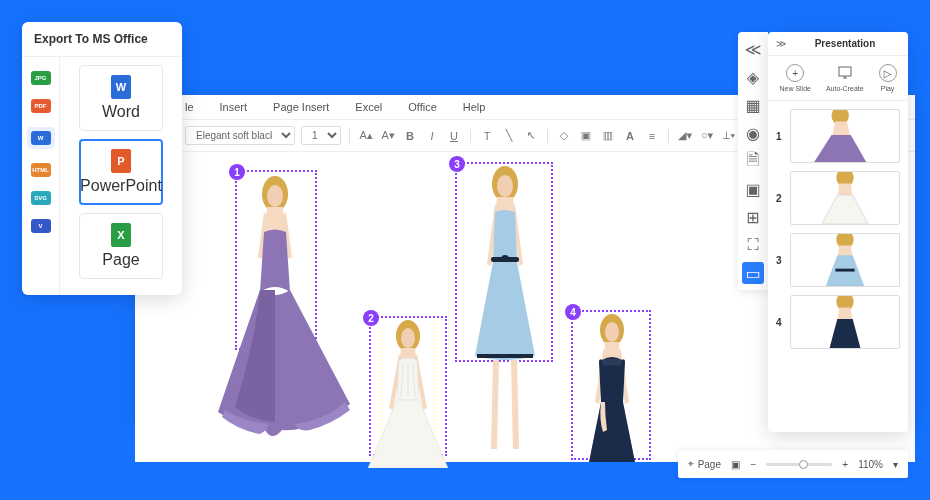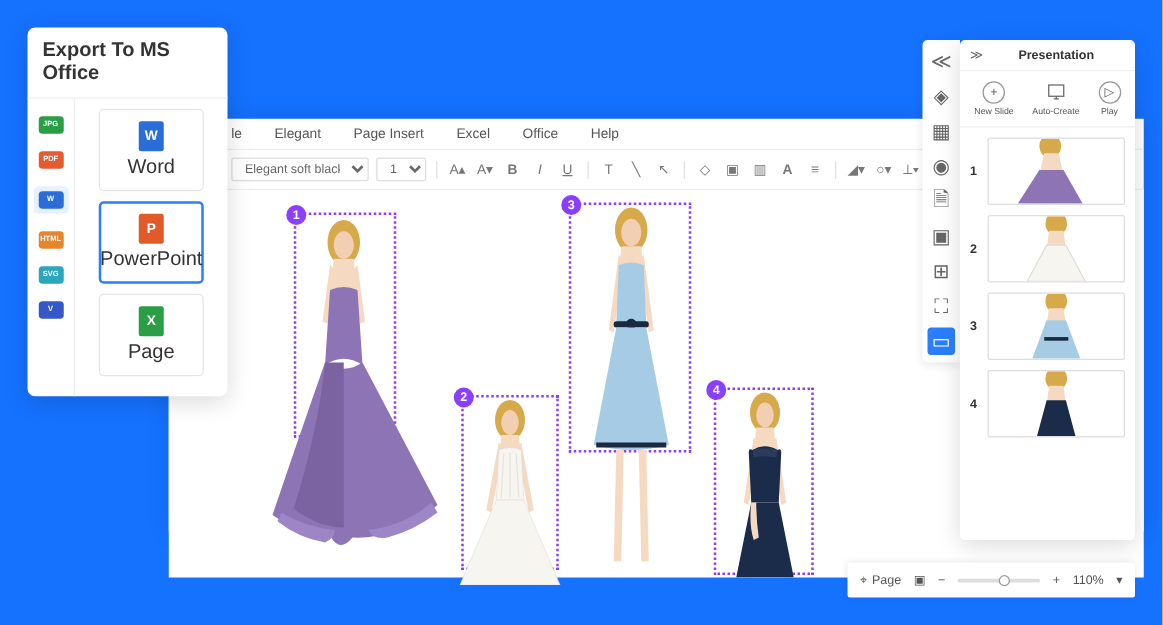--- a/index.html
+++ b/index.html
@@ -1,20 +1,20 @@
 <!DOCTYPE html>
 <html><head>
 <meta charset="utf-8">
 <style>
 *{margin:0;padding:0;box-sizing:border-box;font-family:-apple-system,BlinkMacSystemFont,"Segoe UI",Arial,sans-serif}
 body{background:#1572ff;width:930px;height:500px;overflow:hidden;position:relative}
 
 
 .export-panel{position:absolute;left:22px;top:22px;width:160px;background:#fff;border-radius:6px;box-shadow:0 4px 20px rgba(0,0,0,.15);z-index:10}
-.export-title{font-size:16px;font-weight:700;color:#333;padding:10px 12px;border-bottom:1px solid #eee}
+.export-title{font-size:12px;font-weight:700;color:#333;padding:10px 12px;border-bottom:1px solid #eee}
 .export-body{display:flex}
 .export-side{width:38px;display:flex;flex-direction:column;align-items:center;gap:14px;padding:14px 0;border-right:1px solid #eee}
 .export-side .fmt{width:20px;height:14px;border-radius:3px;font-size:6px;font-weight:700;color:#fff;display:flex;align-items:center;justify-content:center}
 .export-side .sel{background:#e6f0ff;border-radius:4px;padding:4px}
 .export-main{flex:1;display:flex;flex-direction:column;align-items:center;padding:8px}
 .export-card{width:84px;height:66px;border:1px solid #e5e5e5;border-radius:4px;margin-bottom:8px;display:flex;flex-direction:column;align-items:center;justify-content:center;gap:4px;cursor:pointer}
 .export-card.active{border:2px solid #2a7eff}
 .export-card .icon{width:20px;height:24px;border-radius:2px;display:flex;align-items:center;justify-content:center}
 .export-card .label{font-size:16px;color:#333}
 
@@ -91,21 +91,21 @@
         <div class="icon" style="background:#2a9e44;color:#fff;font-size:11px;font-weight:700">X</div>
         <div class="label">Page</div>
       </div>
     </div>
   </div>
 </div>
 
 <div class="app">
   <div class="menubar">
     <span>le</span>
-    <span>Elegant</span>
+    <span>Insert</span>
     <span>Page Insert</span>
     <span>Excel</span>
     <span>Office</span>
     <span>Help</span>
   </div>
   <div class="toolbar">
     <select class="tb-select" style="width:110px"><option>Elegant soft black</option></select>
     <select class="tb-select" style="width:40px"><option>12</option></select>
     <div class="sep"></div>
     <div class="tb-ic">A▴</div>

